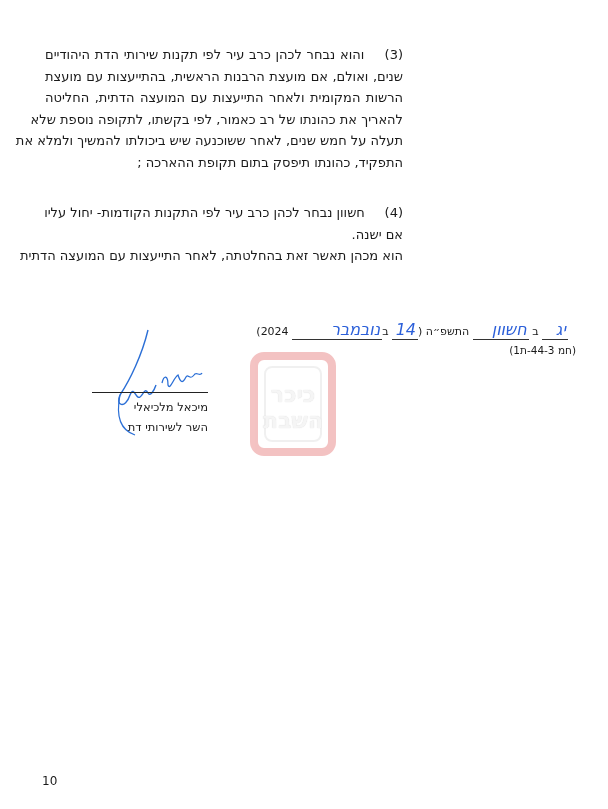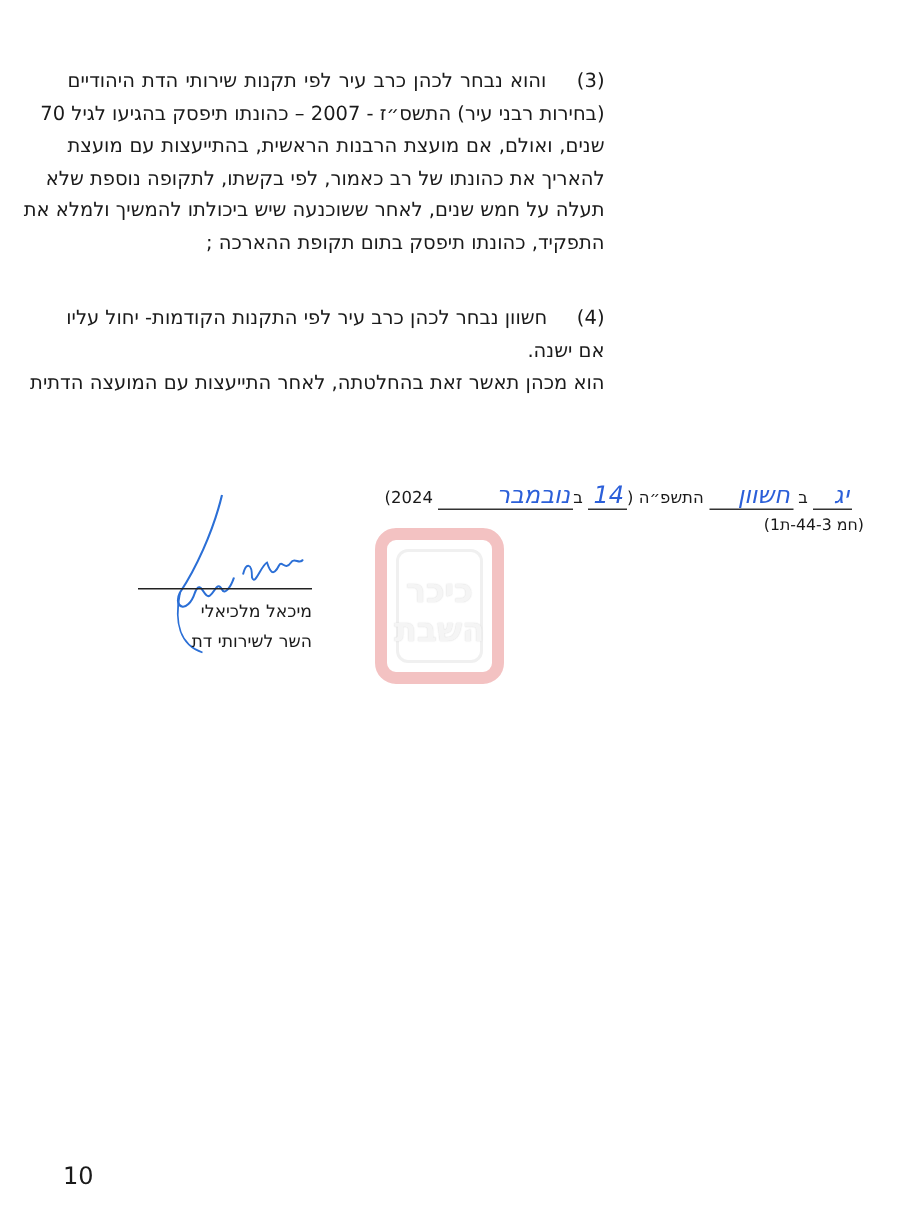--- a/index.html
+++ b/index.html
@@ -17,31 +17,31 @@
     .date-sub { position: absolute; top: 344px; right: 32px; direction: rtl; font-size: 10.5px; }
     .sig-line { position: absolute; left: 92px; top: 392px; width: 116px; border-top: 1px solid #222; }
     .sig-name { position: absolute; left: 90px; top: 400px; width: 118px; text-align: right; direction: rtl; font-size: 11.5px; }
     .sig-title { position: absolute; left: 90px; top: 420px; width: 118px; text-align: right; direction: rtl; font-size: 11.5px; }
     .signature { position: absolute; left: 90px; top: 325px; width: 120px; height: 120px; }
     .watermark { position: absolute; left: 250px; top: 352px; width: 86px; height: 104px; border: 8px solid #f2b8b8; border-radius: 14px; box-sizing: border-box; opacity: 0.85; }
     .watermark .inner { position: absolute; left: 6px; top: 6px; right: 6px; bottom: 6px; border: 2px solid #eee; border-radius: 8px; }
     .watermark .wm-text { position: absolute; left: 0; right: 0; text-align: center; direction: rtl; color: #f4f4f4; font-weight: bold; font-size: 22px; text-shadow: 0 0 1px #ccc; }
     .wm1 { top: 22px; }
     .wm2 { top: 48px; }
-    .page-num { position: absolute; left: 42px; top: 774px; font-size: 16px; }
+    .page-num { position: absolute; left: 42px; top: 774px; font-size: 12px; }
   </style>
 </head>
 <body>
 
 <div class="page">
 
   <div class="para p3">
     <span class="line"><span class="num">(3)</span> <span>והוא נבחר לכהן כרב עיר לפי תקנות שירותי הדת היהודיים</span></span>
-    <span class="line">(בחירות רבני עיר) התשס״ז - 2007 – כהונתו תיפסק בהגיעו לגיל 70</span>
     <span class="line">שנים, ואולם, אם מועצת הרבנות הראשית, בהתייעצות עם מועצת</span>
+    <span class="line">הרשות המקומית ולאחר התייעצות עם המועצה הדתית, החליטה</span>
     <span class="line">להאריך את כהונתו של רב כאמור, לפי בקשתו, לתקופה נוספת שלא</span>
     <span class="line">תעלה על חמש שנים, לאחר ששוכנעה שיש ביכולתו להמשיך ולמלא את</span>
     <span class="line last">התפקיד, כהונתו תיפסק בתום תקופת ההארכה ;</span>
   </div>
 
   <div class="para p4">
     <span class="line"><span class="num">(4)</span> <span>חשוון נבחר לכהן כרב עיר לפי התקנות הקודמות- יחול עליו</span></span>
     <span class="line last">אם ישנה.</span>
     <span class="line">הוא מכהן תאשר זאת בהחלטתה, לאחר התייעצות עם המועצה הדתית</span>
   </div>

